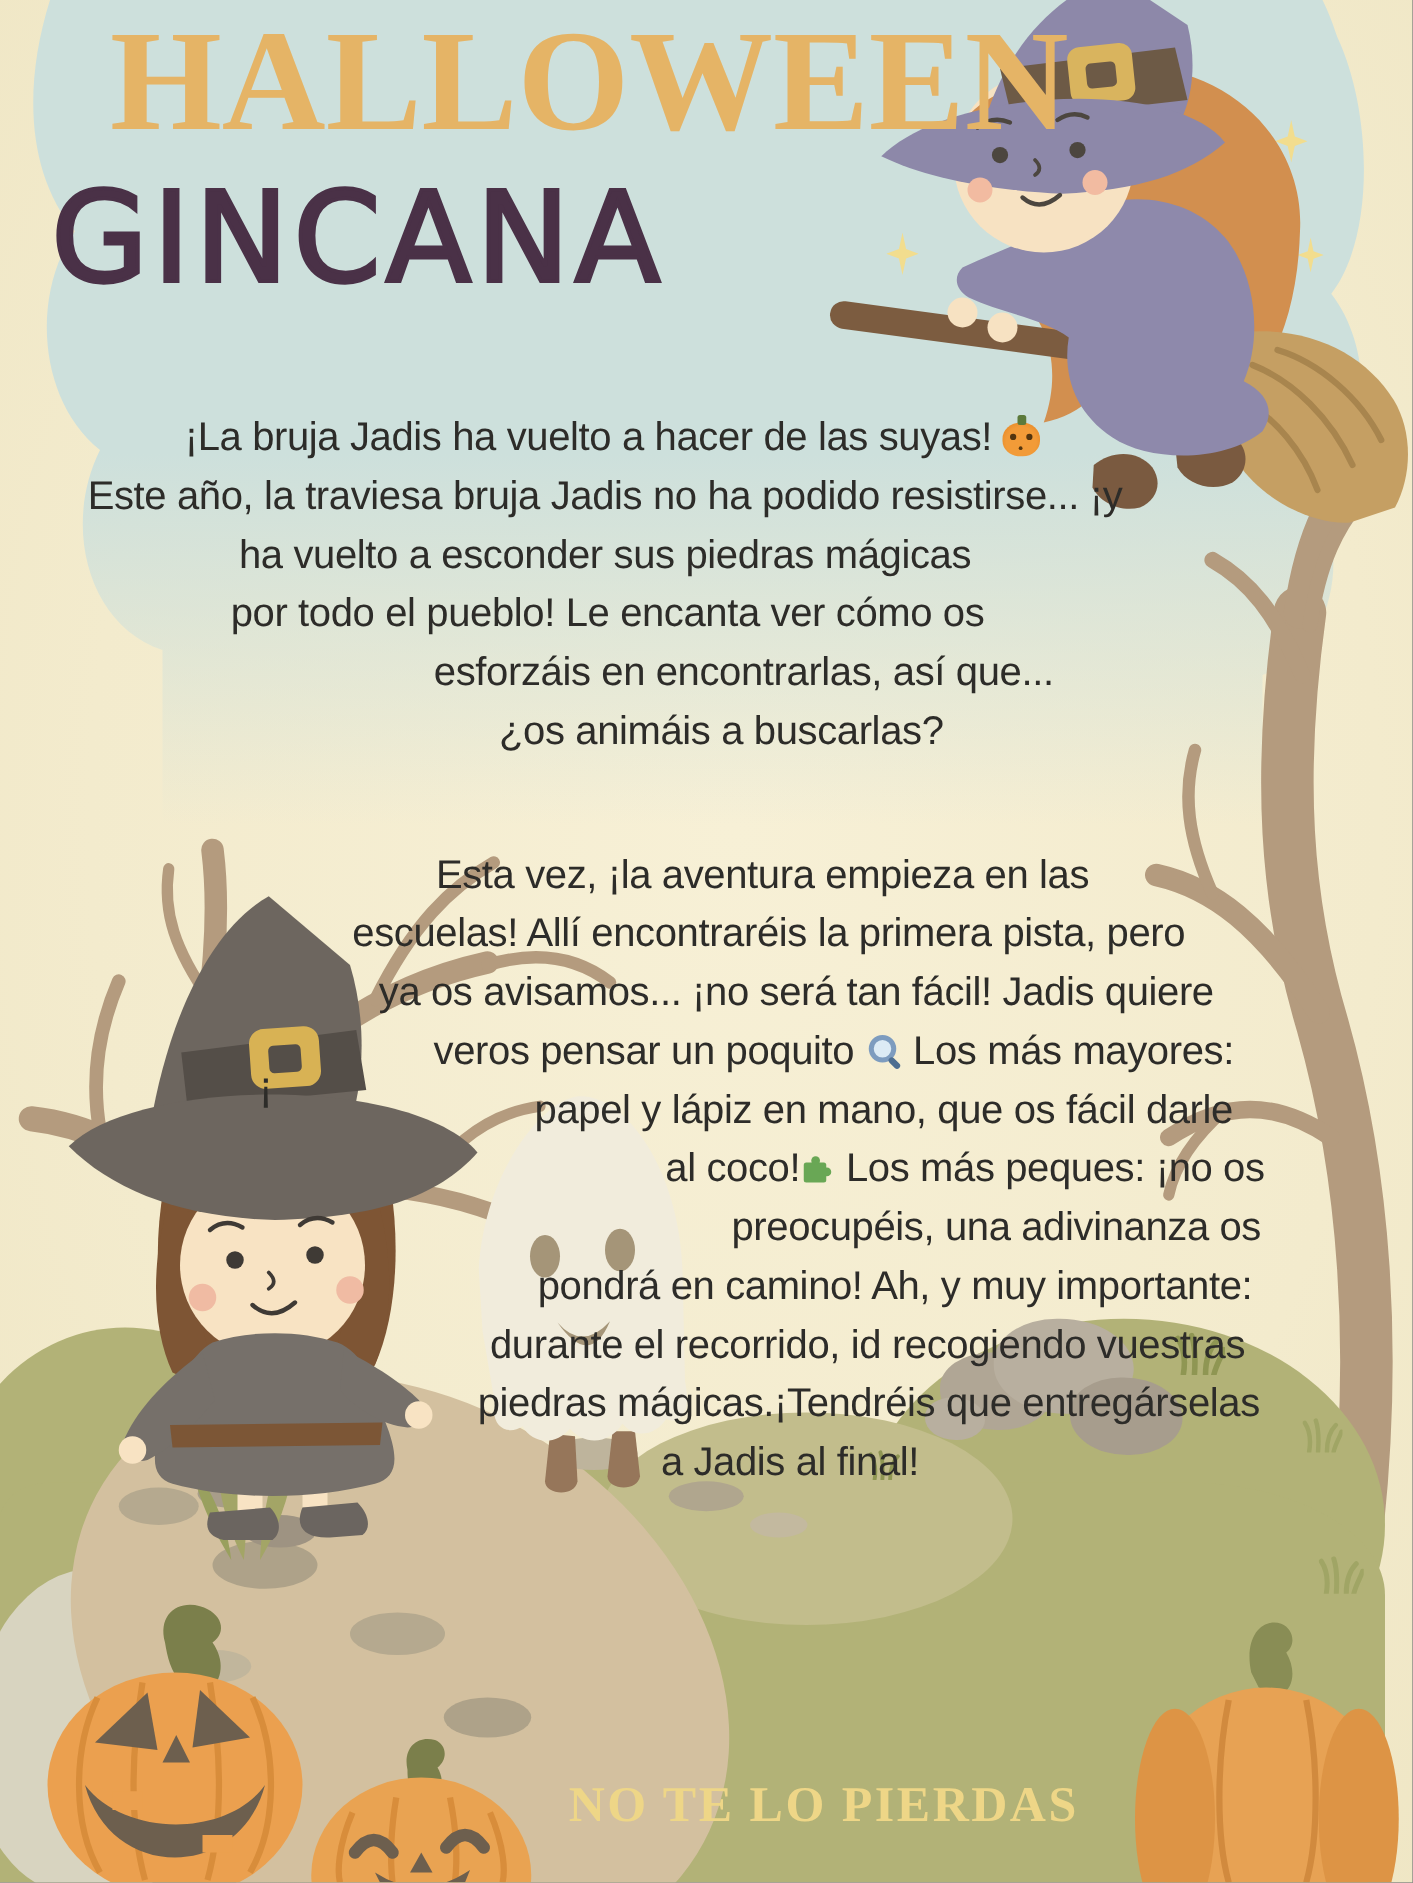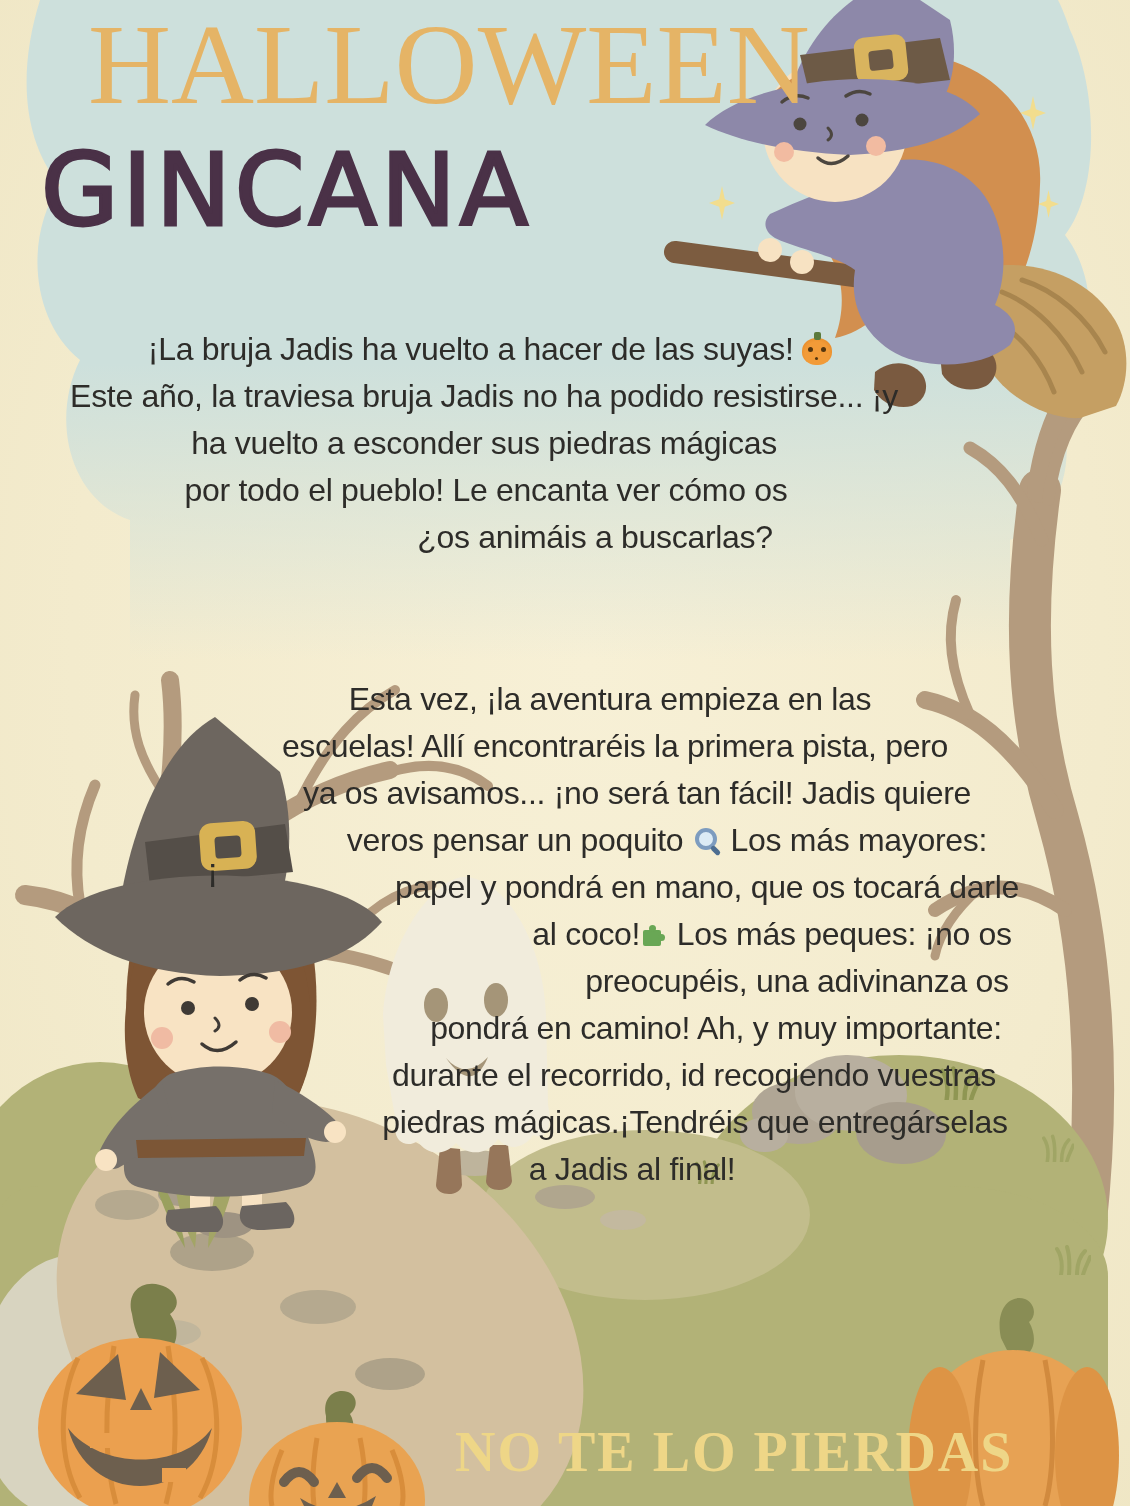--- a/index.html
+++ b/index.html
@@ -31,21 +31,21 @@
   .grass{position:absolute;z-index:7;}
   #leaf-sprig{z-index:8;}
 
   
   .chara{z-index:8;}
   #witch-girl{z-index:9;}
   #flying-witch{z-index:9;}
 
   
   .textlayer{z-index:20;}
-  #title1{left:88px;top:2px;font-family:"Liberation Serif",serif;font-weight:normal;
+  #title1{left:88px;top:2px;font-family:"Liberation Serif",serif;font-weight:bold;
     font-size:115px;line-height:1.1;color:#e5b466;letter-spacing:0px;}
   #title2{left:41px;top:136px;font-family:"DejaVu Sans",sans-serif;font-weight:normal;
     font-size:100px;line-height:1.1;color:#4a3147;letter-spacing:4px;-webkit-text-stroke:3px #4a3147;}
   .para{position:absolute;text-align:center;font-size:32px;line-height:47px;color:#2d2c29;letter-spacing:-0.3px;}
   .para .line{white-space:nowrap;height:47px;}
   #p1{left:30px;top:326px;width:920px;}
   #p2{left:200px;top:658px;width:920px;margin-top:18px;}
   #p3{left:155px;top:1226px;width:920px;}
   #p1 .line:nth-child(2){transform:translateX(-6px);}
   #p1 .line:nth-child(3){transform:translateX(-6px);}
@@ -58,21 +58,21 @@
   #p2 .line:nth-child(4){transform:translateX(7px);}
   #p2 .line:nth-child(5){transform:translateX(47px);}
   #p2 .line:nth-child(6){transform:translateX(112px);}
   #p2 .line:nth-child(7){transform:translateX(137px);}
   #p2 .line:nth-child(8){transform:translateX(56px);}
   #p2 .line:nth-child(9){transform:translateX(34px);}
   #p2 .line:nth-child(10){transform:translateX(35px);}
   #p2 .line:nth-child(11){transform:translateX(-28px);}
   #stray-mark{left:207px;top:851px;font-size:34px;color:#2d2c29;z-index:20;}
   #footer-text{left:455px;top:1420px;font-family:"Liberation Serif",serif;font-weight:bold;
-    font-size:56px;color:#eed687;letter-spacing:2px;z-index:30;}
+    font-size:40px;color:#eed687;letter-spacing:2px;z-index:30;}
 
   
   .ico{display:inline-block;position:relative;vertical-align:-5px;}
   .ico-pumpkin{width:30px;height:27px;margin-top:3px;border-radius:48% 48% 46% 46%;
     background:radial-gradient(circle at 50% 58%, #f29b38 55%, #df7f1e 100%);}
   .ico-pumpkin::before{content:"";position:absolute;top:-6px;left:12px;width:7px;height:8px;background:#5c7a3b;border-radius:2px;}
   .ico-pumpkin::after{content:"";position:absolute;top:9px;left:6px;width:5px;height:5px;background:#53350f;border-radius:50%;
     box-shadow:13px 0 0 #53350f, 6px 9px 0 -1px #53350f;}
   .ico-magnifier{width:30px;height:30px;}
   .ico-magnifier::before{content:"";position:absolute;left:3px;top:2px;width:14px;height:14px;
@@ -304,28 +304,29 @@
   </svg>
 
   <div id="title1" class="abs textlayer">HALLOWEEN</div>
   <div id="title2" class="abs textlayer">GINCANA</div>
 
   <div id="p1" class="para textlayer">
       <div class="line"><span>¡La bruja Jadis ha vuelto a hacer de las suyas! </span><span class="ico ico-pumpkin"></span></div>
       <div class="line"><span>Este año, la traviesa bruja Jadis no ha podido resistirse... ¡y</span></div>
       <div class="line"><span>ha vuelto a esconder sus piedras mágicas</span></div>
       <div class="line"><span>por todo el pueblo! Le encanta ver cómo os</span></div>
+      <div class="line"><span>esforzáis en encontrarlas, así que...</span></div>
       <div class="line"><span>¿os animáis a buscarlas?</span></div>
     </div>
   <div id="p2" class="para textlayer">
       <div class="line"><span>Esta vez, ¡la aventura empieza en las</span></div>
       <div class="line"><span>escuelas! Allí encontraréis la primera pista, pero</span></div>
       <div class="line"><span>ya os avisamos... ¡no será tan fácil! Jadis quiere</span></div>
       <div class="line"><span>veros pensar un poquito </span><span class="ico ico-magnifier"></span><span> Los más mayores:</span></div>
-      <div class="line"><span>papel y pondrá en mano, que os tocará darle</span></div>
+      <div class="line"><span>papel y lápiz en mano, que os fácil darle</span></div>
       <div class="line"><span>al coco!</span><span class="ico ico-puzzle"></span><span> Los más peques: ¡no os</span></div>
       <div class="line"><span>preocupéis, una adivinanza os</span></div>
       <div class="line"><span>pondrá en camino! Ah, y muy importante:</span></div>
       <div class="line"><span>durante el recorrido, id recogiendo vuestras</span></div>
       <div class="line"><span>piedras mágicas.¡Tendréis que entregárselas</span></div>
       <div class="line"><span>a Jadis al final!</span></div>
     </div>
 
   <div id="stray-mark" class="abs textlayer">¡</div>
   <div id="footer-text" class="abs textlayer">NO TE LO PIERDAS</div>

